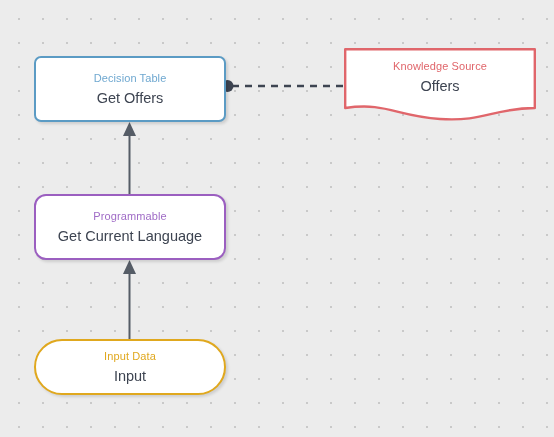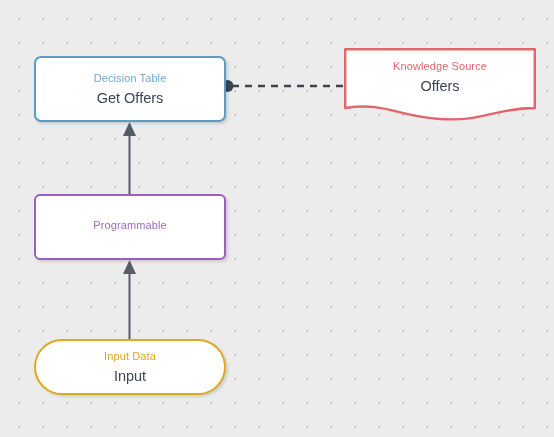--- a/index.html
+++ b/index.html
@@ -67,21 +67,21 @@
   }
   #node-decision-table .type-label { color: #6fa8d0; }
 
   
   #node-programmable {
     left: 34px;
     top: 194px;
     width: 192px;
     height: 66px;
     border: 2px solid #9b5fc0;
-    border-radius: 6px;
+    border-radius: 12px;
   }
   #node-programmable .type-label { color: #a06cc6; }
 
   
   #node-input-data {
     left: 34px;
     top: 339px;
     width: 192px;
     height: 56px;
     border: 2px solid #e0a81e;
@@ -158,20 +158,21 @@
     </div>
   </div>
 
   <div class="node" id="node-decision-table">
     <div class="type-label">Decision Table</div>
     <div class="name-label">Get Offers</div>
   </div>
 
   <div class="node" id="node-programmable">
     <div class="type-label">Programmable</div>
+    <div class="name-label">Get Current Language</div>
   </div>
 
   <div class="node" id="node-input-data">
     <div class="type-label">Input Data</div>
     <div class="name-label">Input</div>
   </div>
 
 </div>
 
 </body></html>

